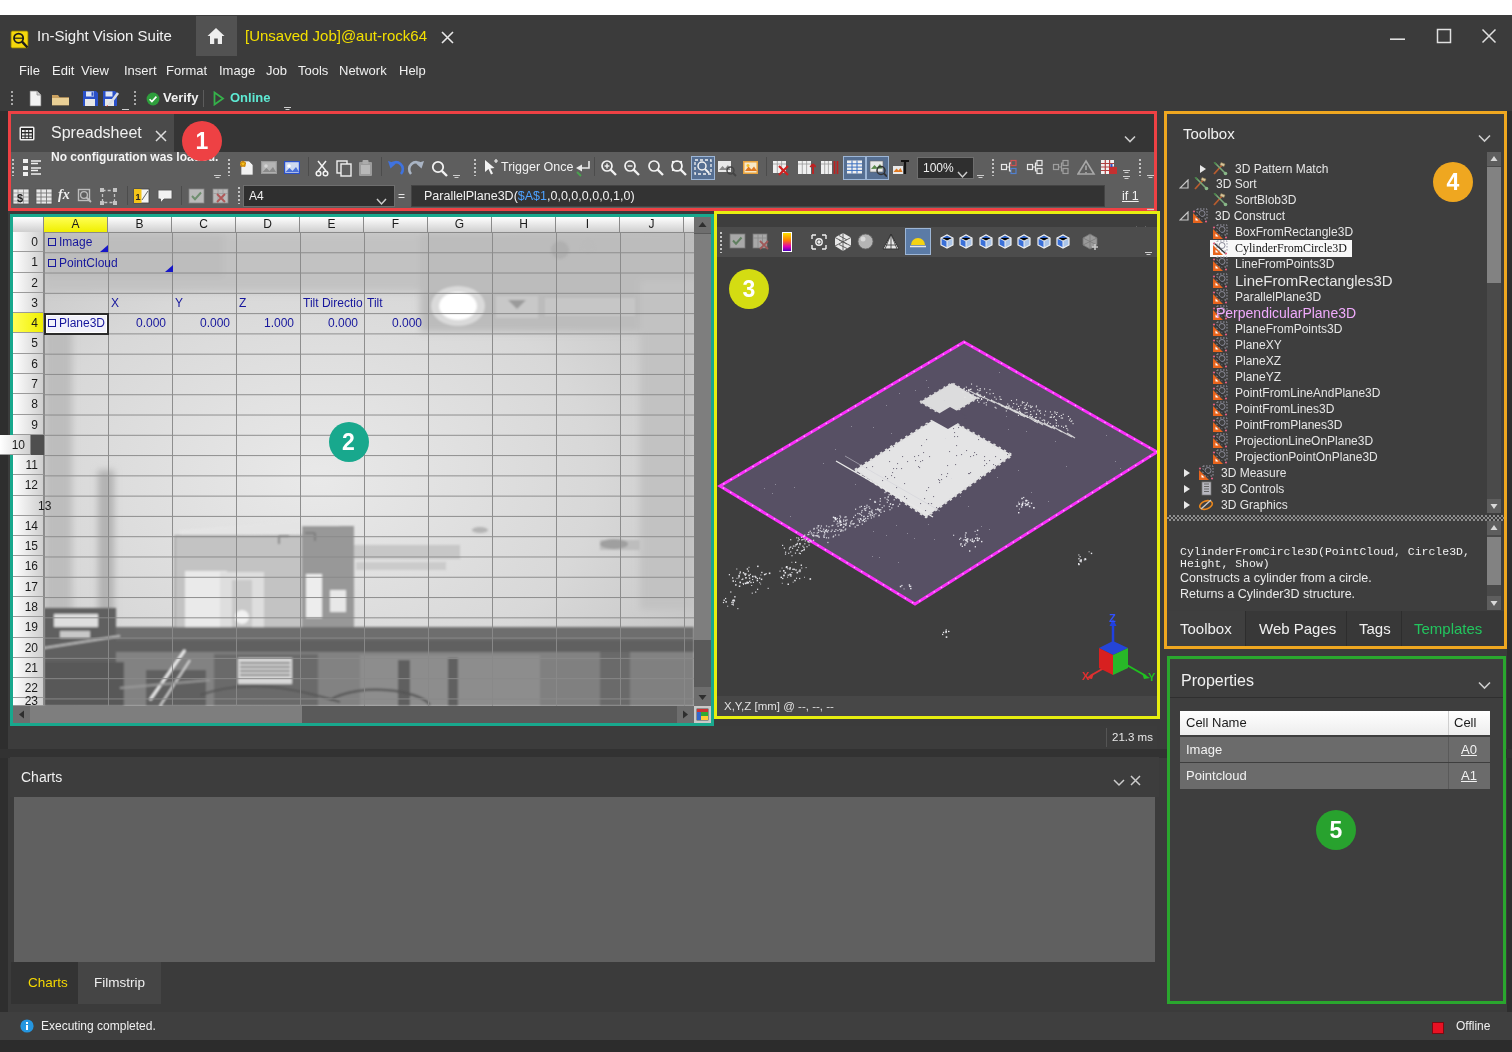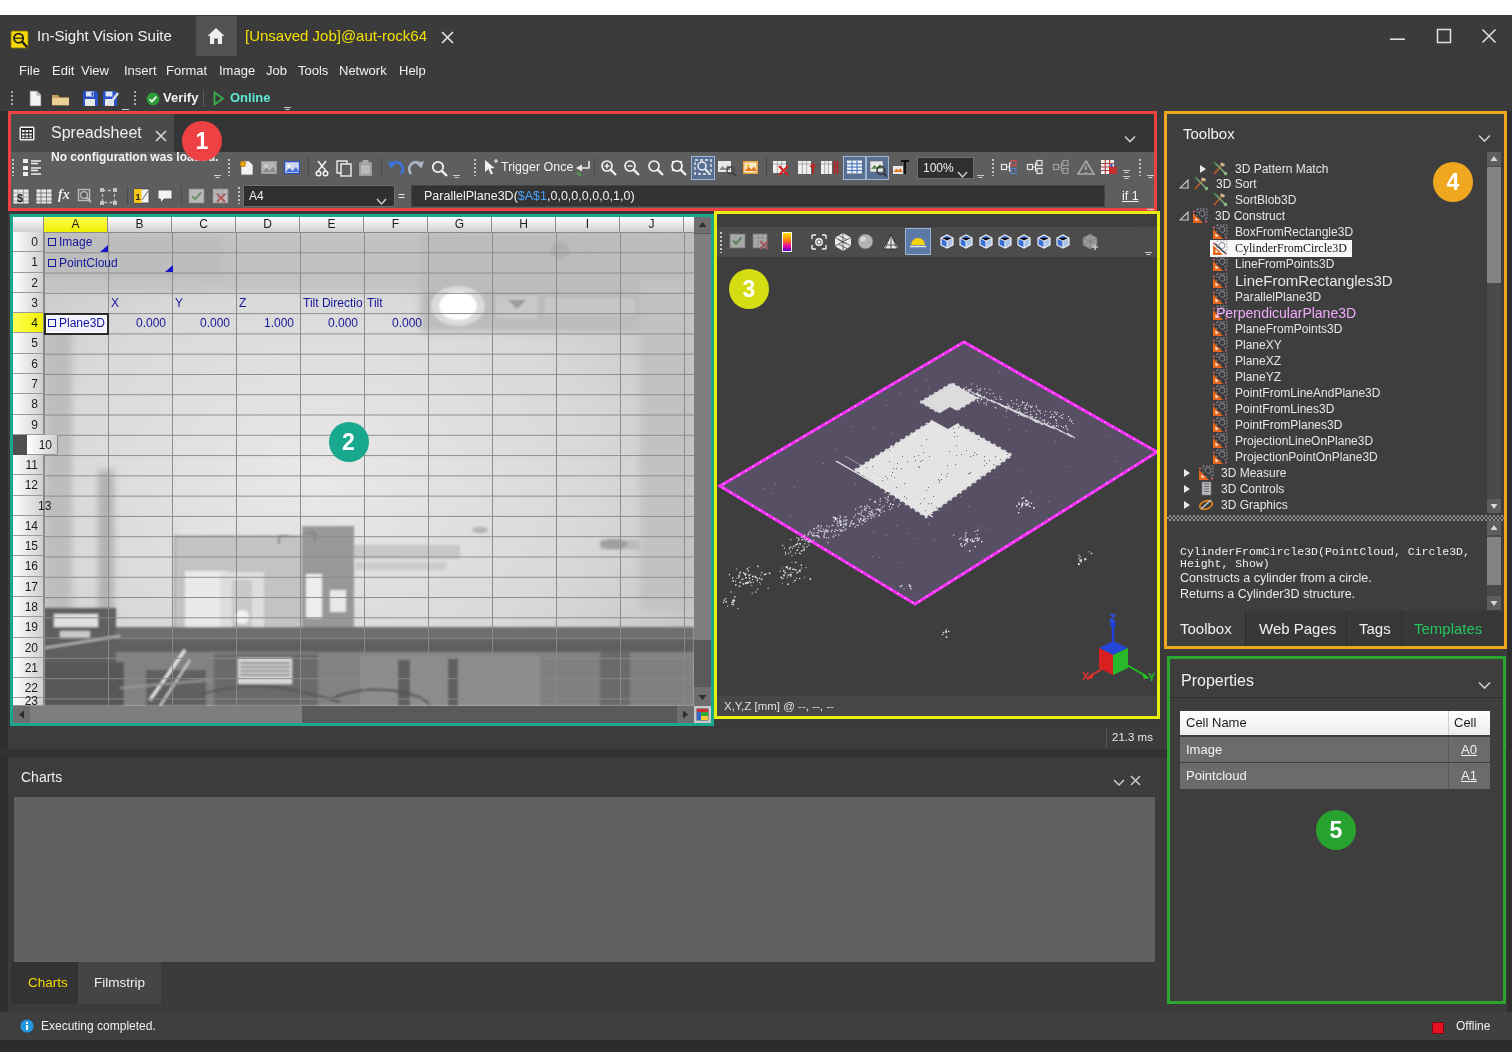--- a/index.html
+++ b/index.html
@@ -668,21 +668,21 @@
   </div>
 <div style="position:absolute;left:13px;top:373.96px;width:31px;height:20.28px;background:linear-gradient(90deg,#ffffff,#cfcfcf);border-right:1px solid #8a8a8a;border-bottom:1px solid #9a9a9a;">
     <div style="text-align:right;padding-right:5px;font-size:12px;line-height:20.28px;color:#1b1b1b;">7</div>
   </div>
 <div style="position:absolute;left:13px;top:394.24px;width:31px;height:20.28px;background:linear-gradient(90deg,#ffffff,#cfcfcf);border-right:1px solid #8a8a8a;border-bottom:1px solid #9a9a9a;">
     <div style="text-align:right;padding-right:5px;font-size:12px;line-height:20.28px;color:#1b1b1b;">8</div>
   </div>
 <div style="position:absolute;left:13px;top:414.52px;width:31px;height:20.28px;background:linear-gradient(90deg,#ffffff,#cfcfcf);border-right:1px solid #8a8a8a;border-bottom:1px solid #9a9a9a;">
     <div style="text-align:right;padding-right:5px;font-size:12px;line-height:20.28px;color:#1b1b1b;">9</div>
   </div>
-<div style="position:absolute;left:27px;top:434.8px;width:31px;height:20.28px;background:linear-gradient(90deg,#ffffff,#cfcfcf);border-right:1px solid #8a8a8a;border-bottom:1px solid #9a9a9a;">
+<div style="position:absolute;left:0;top:434.8px;width:31px;height:20.28px;background:linear-gradient(90deg,#ffffff,#cfcfcf);border-right:1px solid #8a8a8a;border-bottom:1px solid #9a9a9a;">
     <div style="text-align:right;padding-right:5px;font-size:12px;line-height:20.28px;color:#1b1b1b;">10</div>
   </div>
 <div style="position:absolute;left:13px;top:455.08px;width:31px;height:20.28px;background:linear-gradient(90deg,#ffffff,#cfcfcf);border-right:1px solid #8a8a8a;border-bottom:1px solid #9a9a9a;">
     <div style="text-align:right;padding-right:5px;font-size:12px;line-height:20.28px;color:#1b1b1b;">11</div>
   </div>
 <div style="position:absolute;left:13px;top:475.36px;width:31px;height:20.28px;background:linear-gradient(90deg,#ffffff,#cfcfcf);border-right:1px solid #8a8a8a;border-bottom:1px solid #9a9a9a;">
     <div style="text-align:right;padding-right:5px;font-size:12px;line-height:20.28px;color:#1b1b1b;">12</div>
   </div>
 <div style="position:absolute;left:13px;top:495.64px;width:31px;height:20.28px;background:linear-gradient(90deg,#ffffff,#cfcfcf);border-right:1px solid #8a8a8a;border-bottom:1px solid #9a9a9a;">
     <div style="text-align:right;padding-right:5px;font-size:12px;line-height:20.28px;color:#1b1b1b;margin-left:25px;">13</div>

